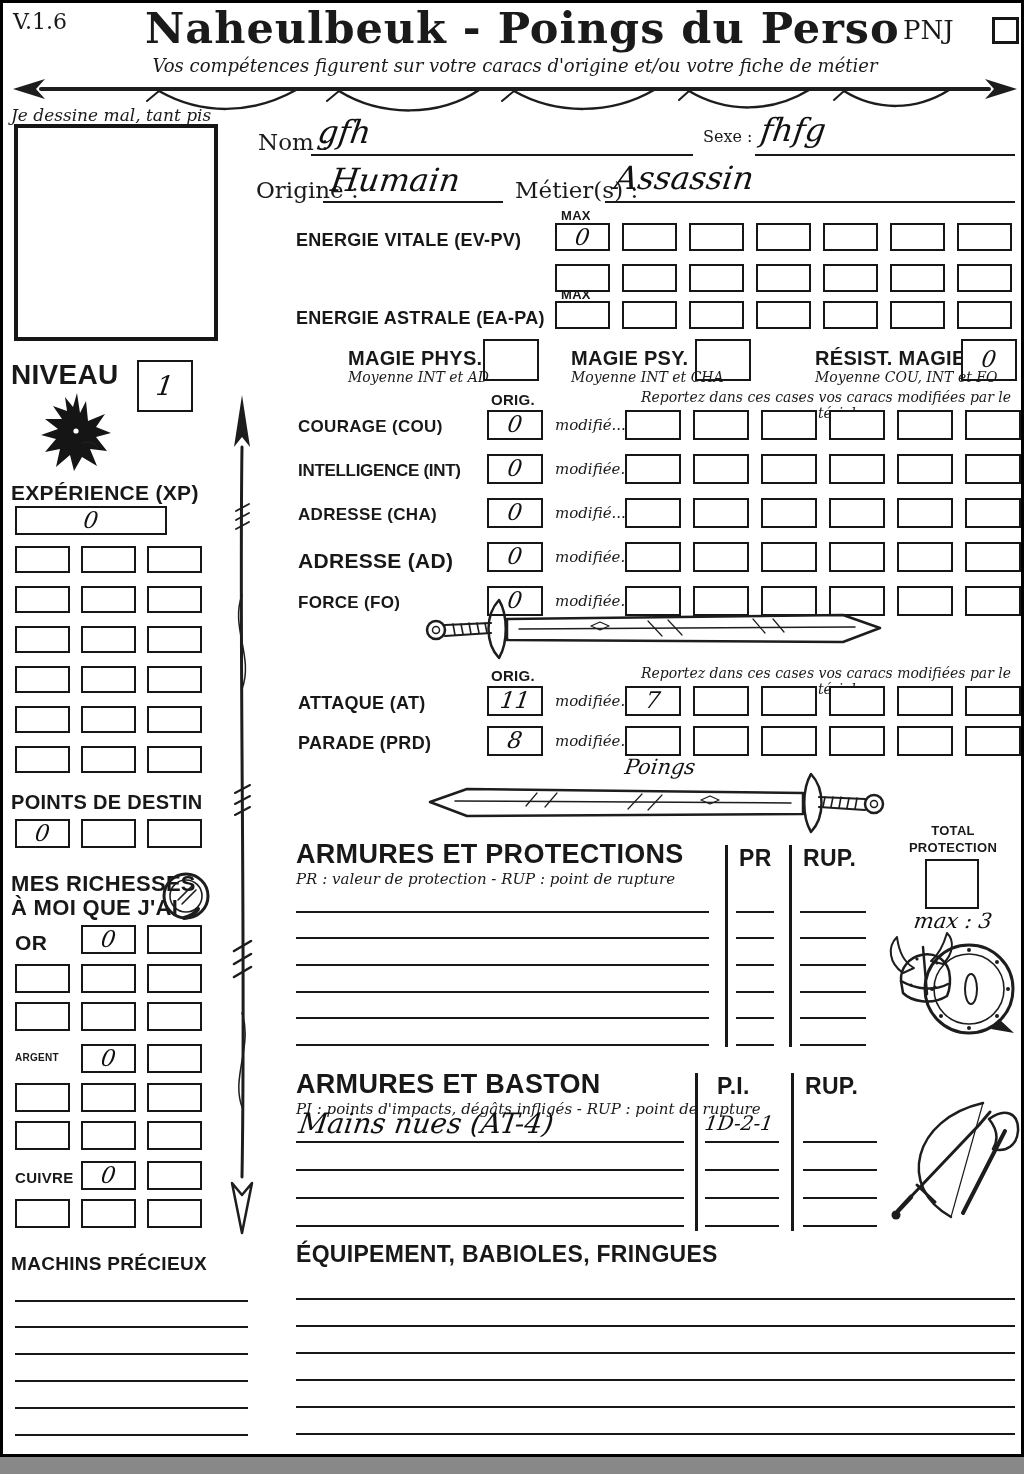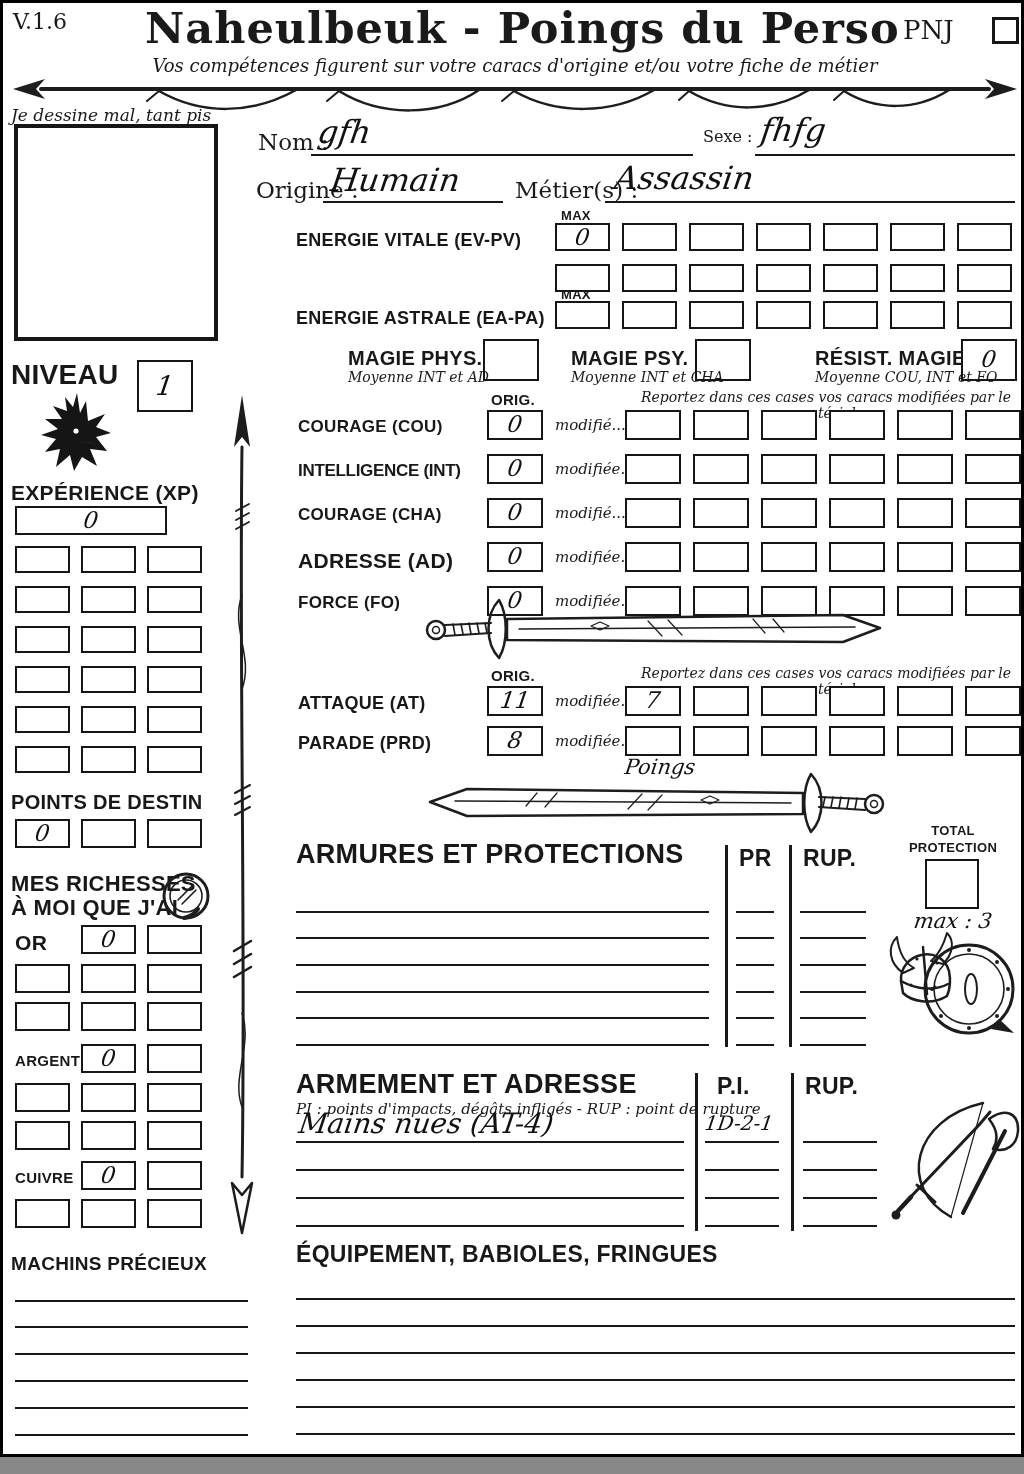--- a/index.html
+++ b/index.html
@@ -139,21 +139,21 @@
   <div class="sc" style="left:552px;top:457px;font-size:15px">modifiée...</div>
   <div class="fx" style="left:622px;top:451px;gap:12px;--bw:56px;--bh:30px">
     <div class="b"></div>
       <div class="b"></div>
     <div class="b"></div>
       <div class="b"></div>
     <div class="b"></div>
       <div class="b"></div>
   </div>
 
-  <div class="hl" style="left:295px;top:502px;font-size:17px">COURAGE (CHA)</div>
+  <div class="hl" style="left:295px;top:502px;font-size:17px">ADRESSE (CHA)</div>
   <div class="bx" style="left:484px;top:495px;width:56px;height:30px">
       <span class="hv" style="font-size:23px;line-height:25px">0</span>
     </div>
   <div class="sc" style="left:552px;top:501px;font-size:15px">modifié...</div>
   <div class="fx" style="left:622px;top:495px;gap:12px;--bw:56px;--bh:30px">
     <div class="b"></div>
       <div class="b"></div>
     <div class="b"></div>
       <div class="b"></div>
     <div class="b"></div>
@@ -244,20 +244,21 @@
       <path d="M30,27 l2,11 M38,27 l2,10 M46,26 l2,11 M54,26 l2,10 M62,26 l2,10" class="ink" stroke-width="1.6"></path>
       <path d="M76,3 C62,18 62,46 76,61 C85,46 85,18 76,3 Z" class="ink" stroke-width="2.5" fill="#fff"></path>
       <path d="M84,22 L420,18 L457,31 L420,45 L84,43 Z" class="ink" stroke-width="2.5" fill="#fff"></path>
       <path d="M96,32 L432,30" class="ink" stroke-width="1.5"></path>
       <path d="M168,29 l9,-4 l9,4 l-9,4 Z" class="ink" stroke-width="1.3"></path>
       <path d="M225,24 l14,15 M245,23 l14,15 M330,22 l12,14 M350,22 l11,13" class="ink" stroke-width="1.2"></path>
     </g>
   </svg>
 
   <div class="hl" style="left:293px;top:836px;font-size:27px">ARMURES ET PROTECTIONS</div>
+  <div class="sc" style="left:293px;top:867px;font-size:15px">PR : valeur de protection - RUP : point de rupture</div>
   <div class="vr" style="left:722px;top:842px;height:202px"></div>
   <div class="vr" style="left:786px;top:842px;height:202px"></div>
   <div class="hl" style="left:736px;top:842px;font-size:23px">PR</div>
   <div class="hl" style="left:800px;top:842px;font-size:23px">RUP.</div>
   <div class="ln" style="left:293px;top:908px;width:413px"></div>
     <div class="ln" style="left:733px;top:908px;width:38px"></div>
     <div class="ln" style="left:797px;top:908px;width:66px"></div>
   <div class="ln" style="left:293px;top:934px;width:413px"></div>
     <div class="ln" style="left:733px;top:934px;width:38px"></div>
     <div class="ln" style="left:797px;top:934px;width:66px"></div>
@@ -299,21 +300,21 @@
     <path d="M14,52 C30,61 48,62 61,55" class="ink" stroke-width="2.5"></path>
     <path d="M36,18 L40,65" class="ink" stroke-width="2.5"></path>
     <g fill="#1d1d1d">
         <circle cx="24" cy="56" r="1.6"></circle>
         <circle cx="48" cy="58" r="1.6"></circle>
         <circle cx="30" cy="30" r="1.6"></circle>
         <circle cx="50" cy="34" r="1.6"></circle>
       </g>
   </svg>
 
-  <div class="hl" style="left:293px;top:1066px;font-size:27px">ARMEMENT ET ADRESSE</div>
+  <div class="hl" style="left:293px;top:1066px;font-size:27px">ARMURES ET BASTON</div>
   <div class="sc" style="left:293px;top:1097px;font-size:15px">PI : points d'impacts, dégâts infligés - RUP : point de rupture</div>
   <div class="vr" style="left:692px;top:1070px;height:158px"></div>
   <div class="vr" style="left:788px;top:1070px;height:158px"></div>
   <div class="hl" style="left:714px;top:1070px;font-size:23px">P.I.</div>
   <div class="hl" style="left:802px;top:1070px;font-size:23px">RUP.</div>
   <div class="hand" style="left:296px;top:1104px;font-size:28px">Mains nues (AT-4)</div>
   <div class="hand" style="left:702px;top:1108px;font-size:20px">1D-2-1</div>
   <div class="ln" style="left:293px;top:1138px;width:388px"></div>
     <div class="ln" style="left:702px;top:1138px;width:74px"></div>
     <div class="ln" style="left:800px;top:1138px;width:74px"></div>
@@ -412,21 +413,21 @@
     <div class="b"></div>
       <div class="b"></div>
       <div class="b"></div>
   </div>
   <div class="fx" style="left:12px;top:999px;gap:11px;--bw:55px;--bh:29px">
     <div class="b"></div>
       <div class="b"></div>
       <div class="b"></div>
   </div>
 
-  <div class="hl" style="left:12px;top:1049px;font-size:15px">ARGENT</div>
+  <div class="hl" style="left:12px;top:1049px;font-size:10px">ARGENT</div>
   <div class="fx" style="left:78px;top:1041px;gap:11px;--bw:55px;--bh:29px">
     <div class="b">
         <span class="hv" style="font-size:23px;line-height:24px">0</span>
       </div>
     <div class="b"></div>
   </div>
   <div class="fx" style="left:12px;top:1080px;gap:11px;--bw:55px;--bh:29px">
     <div class="b"></div>
       <div class="b"></div>
       <div class="b"></div>

